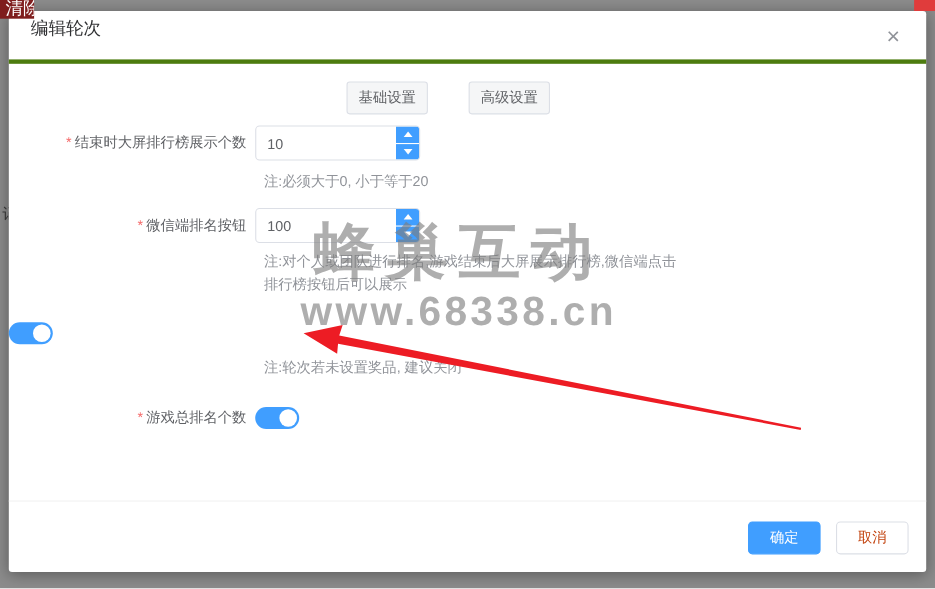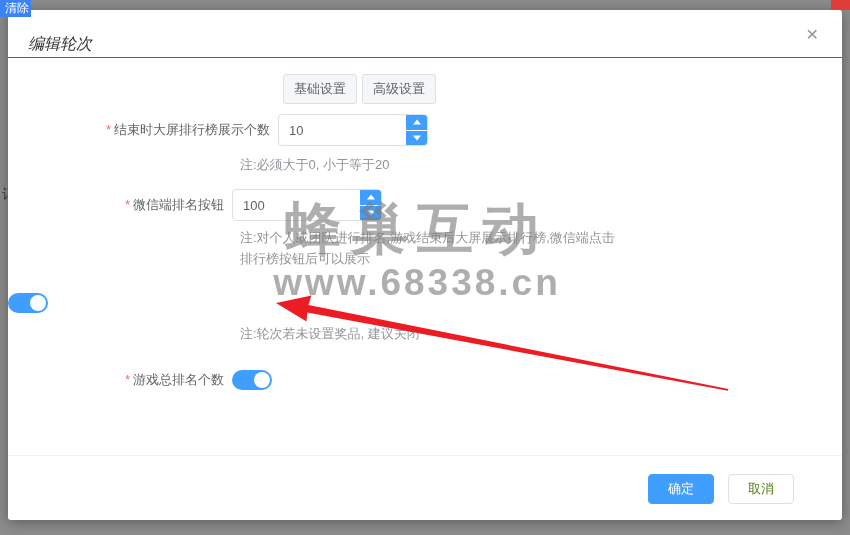--- a/index.html
+++ b/index.html
@@ -9,63 +9,62 @@
     background:#ffffff; position:relative;
   }
   
   .overlay { position:absolute; inset:0; background:rgba(0,0,0,0.45); z-index:1; }
   .left-edge-text {
     position:absolute; left:2px; top:186px; z-index:2; color:#3a3a3a;
     font-size:14px; white-space:nowrap; width:14px; overflow:hidden;
   }
   
   .badge-tl {
-    position:absolute; left:0; top:0; z-index:40; background:#3b82f6; color:#fff;
-    font-size:12px; line-height:17px; height:17px; width:31px; overflow:hidden;
+    position:absolute; left:0; top:0; z-index:40; background:#7f1d1d; color:#fff;
+    font-size:16px; line-height:17px; height:17px; width:31px; overflow:hidden;
     padding-left:5px; white-space:nowrap;
   }
   .badge-tr {
     position:absolute; right:0; top:0; z-index:40; background:#e03c3c;
     height:10px; width:19px;
   }
 
   
   .modal {
     position:absolute; left:8px; top:10px; width:834px; height:510px;
     background:#fff; border-radius:3px; z-index:10;
     box-shadow:0 2px 14px rgba(0,0,0,0.35);
   }
   .modal-header {
-    height:48px; padding:24px 20px 0 20px; border-bottom:1px solid #4d7c0f;
+    height:48px; padding:6px 20px 0 20px; border-bottom:4px solid #4d7c0f;
     position:relative;
-    font-style:italic;
   }
   .modal-title { font-size:16px; color:#303133; }
   .close-btn {
     position:absolute; right:18px; top:12px; font-size:21px; color:#909399;
     cursor:pointer; line-height:24px; width:24px; text-align:center;
   }
 
   
   .tabs { display:flex; gap:5px; margin:16px 0 0 275px; }
   .tab {
     height:30px; line-height:28px; padding:0 10px; font-size:13px;
     border:1px solid #dcdfe6; border-radius:3px; background:#f5f6f7;
-    color:#606266; cursor:pointer; white-space:nowrap;
+    color:#606266; cursor:pointer; white-space:nowrap;margin-left:32px;
   }
   .tab.active { background:#409eff; border-color:#409eff; color:#fff; }
 
   
   .form-row { display:flex; align-items:center; }
   .form-label {
     flex:0 0 224px; text-align:right; font-size:13px; color:#606266;
     padding-right:8px; white-space:nowrap;
   }
   .req { color:#f56c6c; margin-right:3px; }
-  .row-1 { margin-top:10px;padding-left:46px; }
+  .row-1 { margin-top:10px; }
   .row-2 { margin-top:14px; }
   .row-3 { margin-top:24px; }
   .row-4 { margin-top:26px; }
 
   .num-input-wrap { position:relative; width:150px; height:32px;border-radius:11px; }
   .num-input {
     width:100%; height:100%; border:1px solid #dcdfe6; border-radius:4px;
     padding:0 26px 0 10px; font-size:13px; color:#606266; outline:none;
     font-family:inherit;
   }
@@ -99,28 +98,28 @@
   .note-1 { margin-top:8px; }
   .note-2 { margin-top:6px; width:385px; }
   .note-3 { margin-top:10px; }
   .note-4 { margin-top:10px; }
 
   
   .footer-divider {
     position:absolute; left:0; right:0; bottom:64px; height:1px; background:#f2f2f2;
   }
   .modal-footer {
-    position:absolute; right:48px; bottom:16px; display:flex; gap:14px;
+    position:absolute; right:16px; bottom:16px; display:flex; gap:14px;
   }
   .btn {
     height:30px; padding:0 19px; font-size:13px; border-radius:4px;
     cursor:pointer; font-family:inherit;
   }
   .btn-primary { background:#409eff; border:1px solid #409eff; color:#fff; }
-  .btn-plain   { background:#fff; border:1px solid #dcdfe6; color:#4d7c0f; }
+  .btn-plain   { background:#fff; border:1px solid #dcdfe6; color:#c2410c; }
 
   
   .watermark {
     position:absolute; left:0; right:16px; top:188px; text-align:center;
     z-index:20; pointer-events:none; color:rgba(125,125,125,0.62);
     font-weight:bold;
   }
   .wm-line1 { font-size:56px; letter-spacing:10px; line-height:62px; }
   .wm-line2 { font-size:37px; letter-spacing:3px; line-height:46px; }
 

